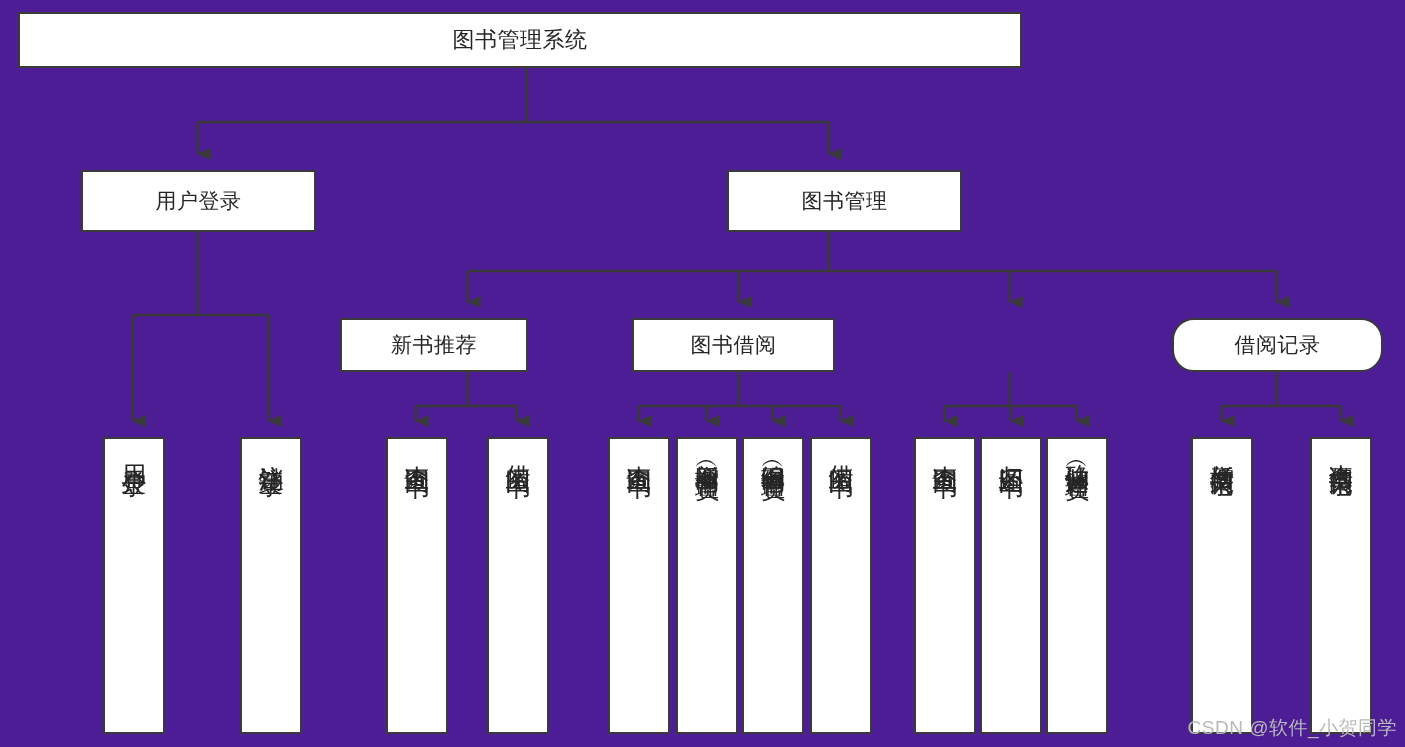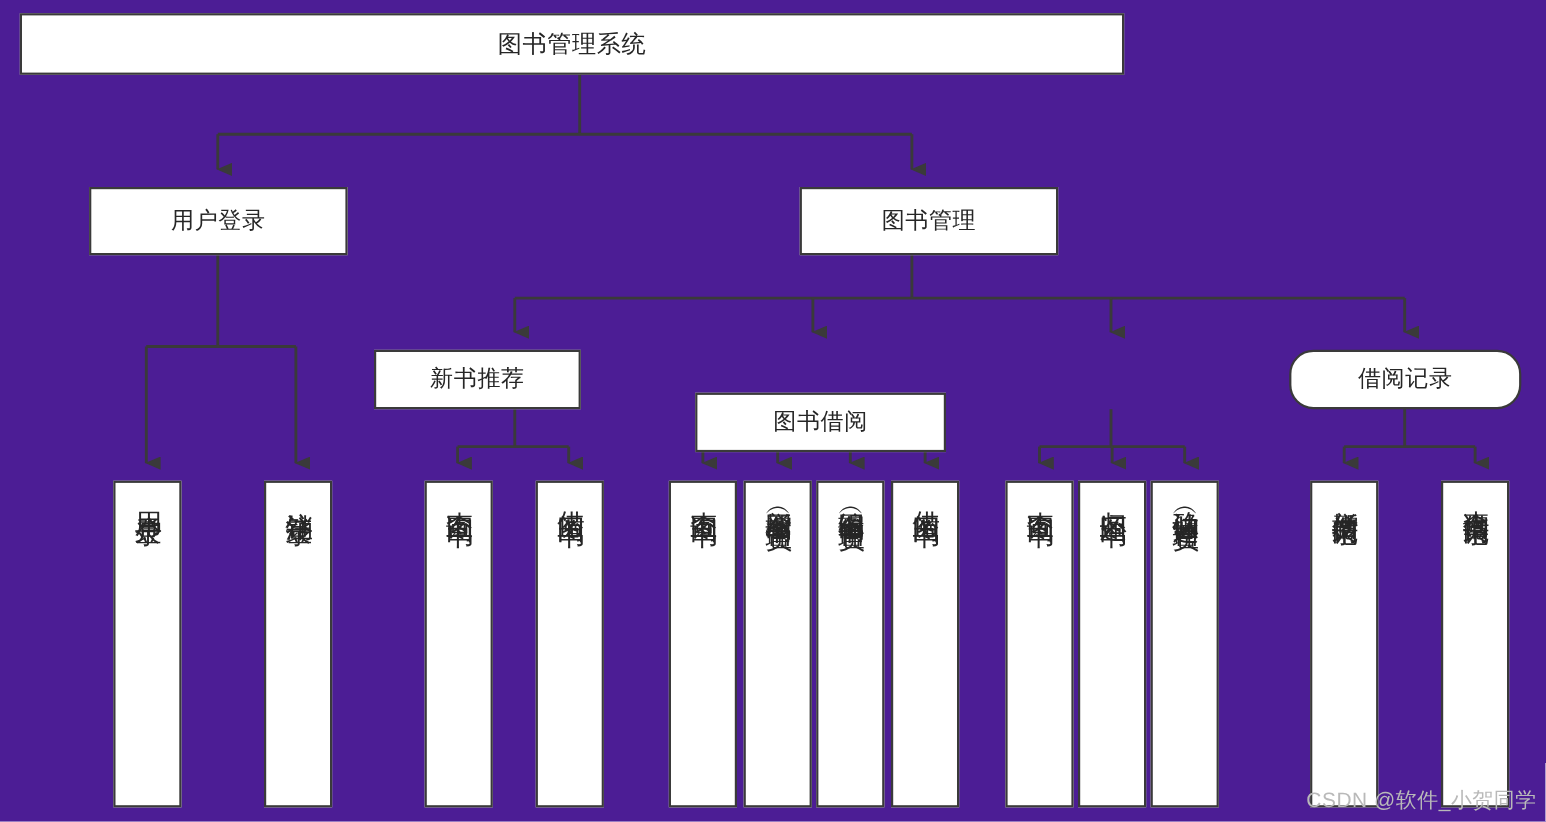--- a/index.html
+++ b/index.html
@@ -133,21 +133,21 @@
   <div class="node h" style="left:81px; top:170px; width:235px; height:62px;">
     <span class="lbl">用户登录</span>
   </div>
   <div class="node h" style="left:711px; top:170px; width:235px; height:62px;margin-left:16px;">
     <span class="lbl">图书管理</span>
   </div>
 
   <div class="node h" style="left:340px; top:318px; width:188px; height:54px;">
     <span class="lbl">新书推荐</span>
   </div>
-  <div class="node h" style="left:632px; top:318px; width:228px; height:54px;margin-top:39px;">
+  <div class="node h" style="left:632px; top:318px; width:203px; height:54px;">
     <span class="lbl">图书借阅</span>
   </div>
   <div class="node h" style="left:1172px; top:318px; width:211px; height:54px;border-radius:22px;">
     <span class="lbl">借阅记录</span>
   </div>
 
   <div class="node v" style="left:103px; top:437px; width:62px; height:297px;">
     <span class="lbl">用户登录</span>
   </div>
   <div class="node v" style="left:240px; top:437px; width:62px; height:297px;">

